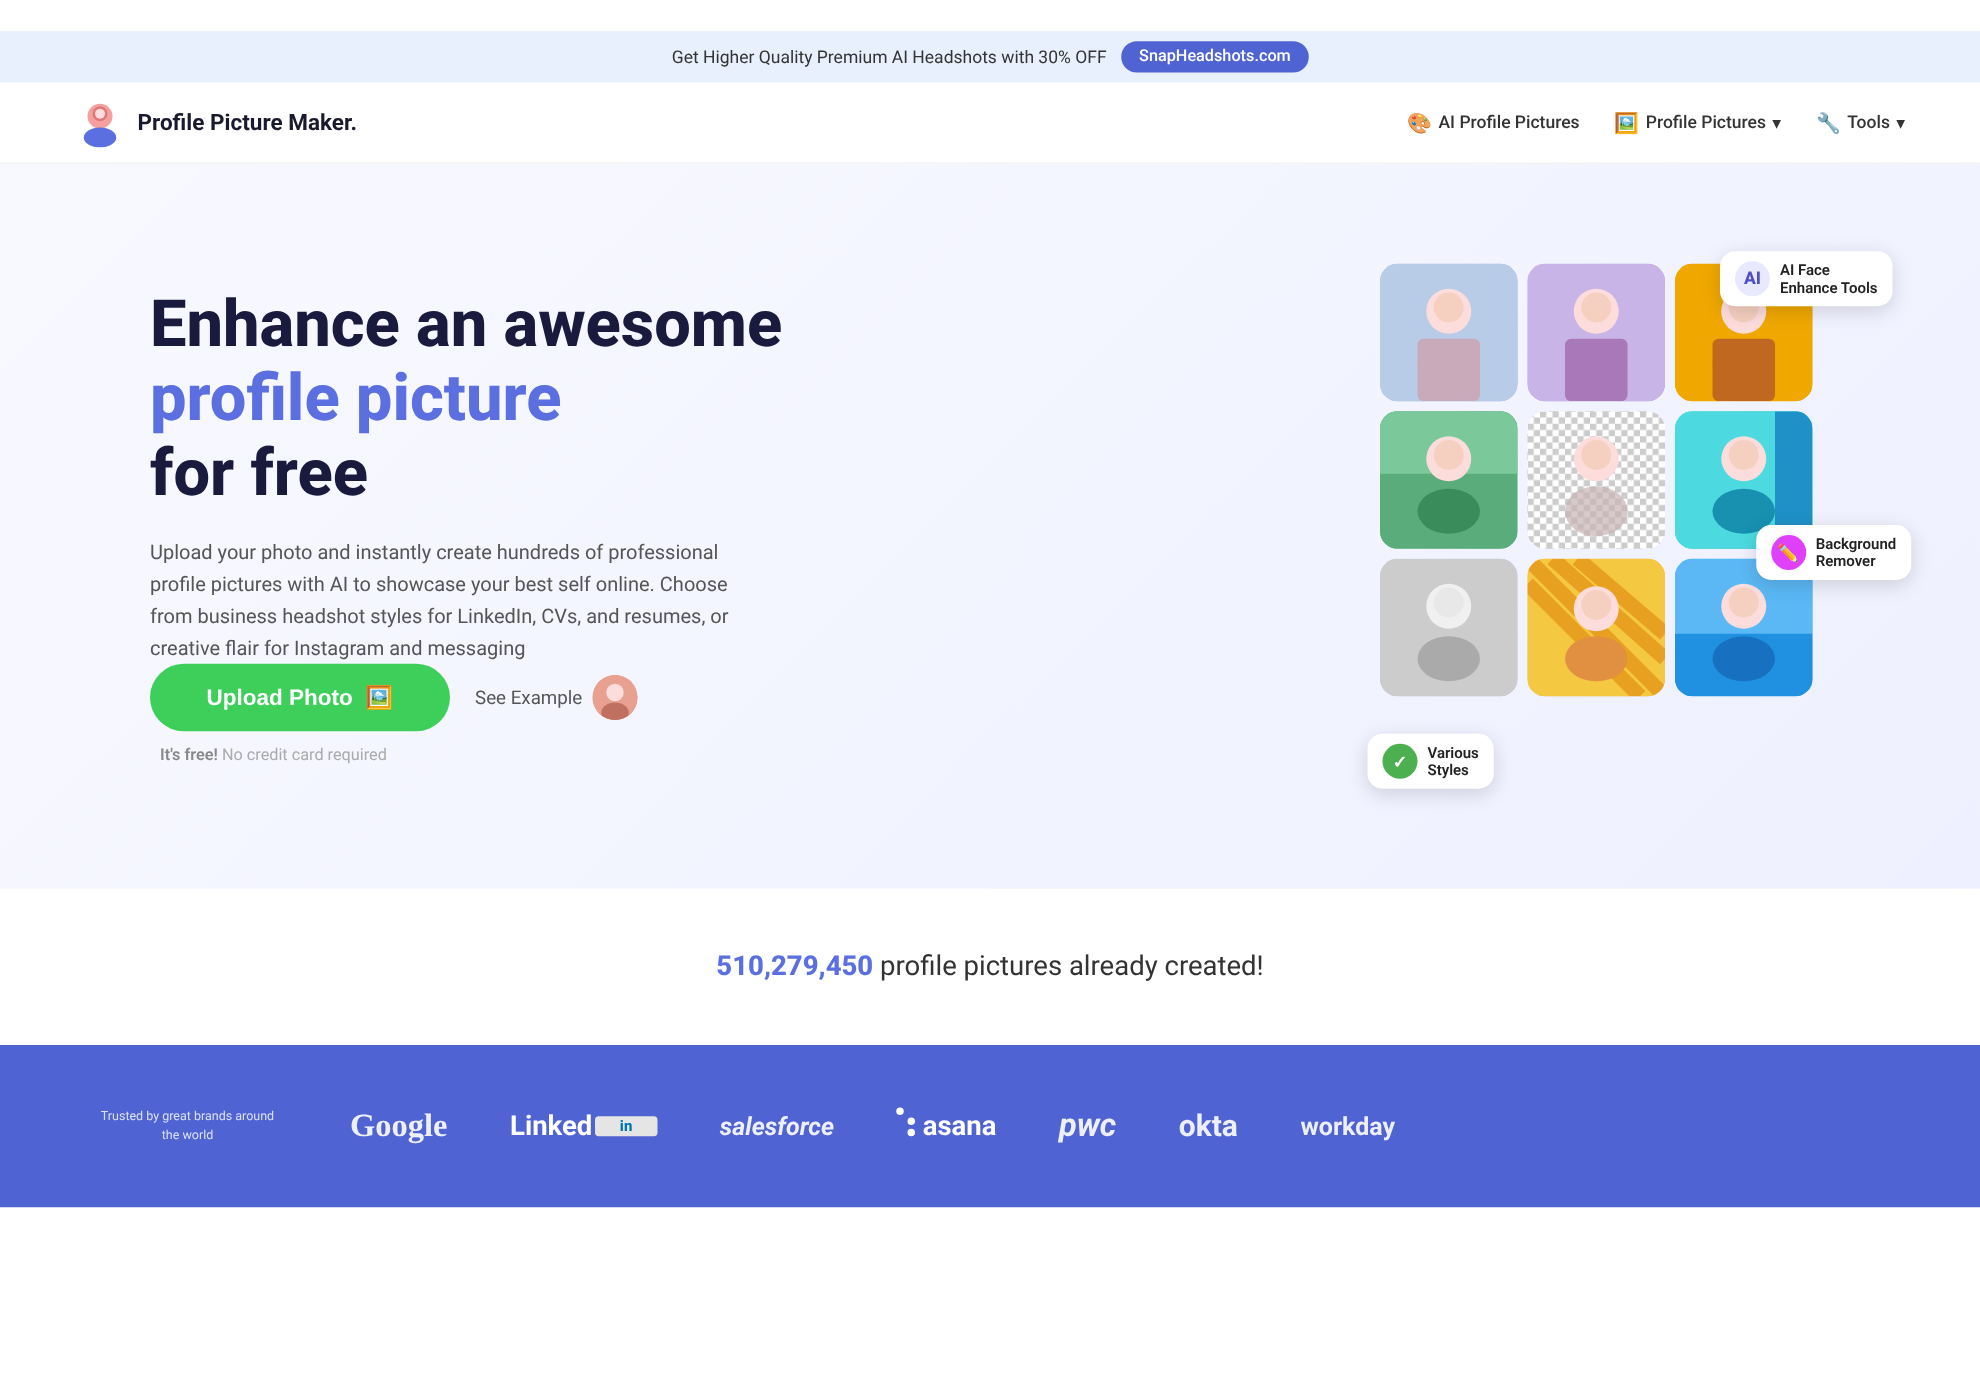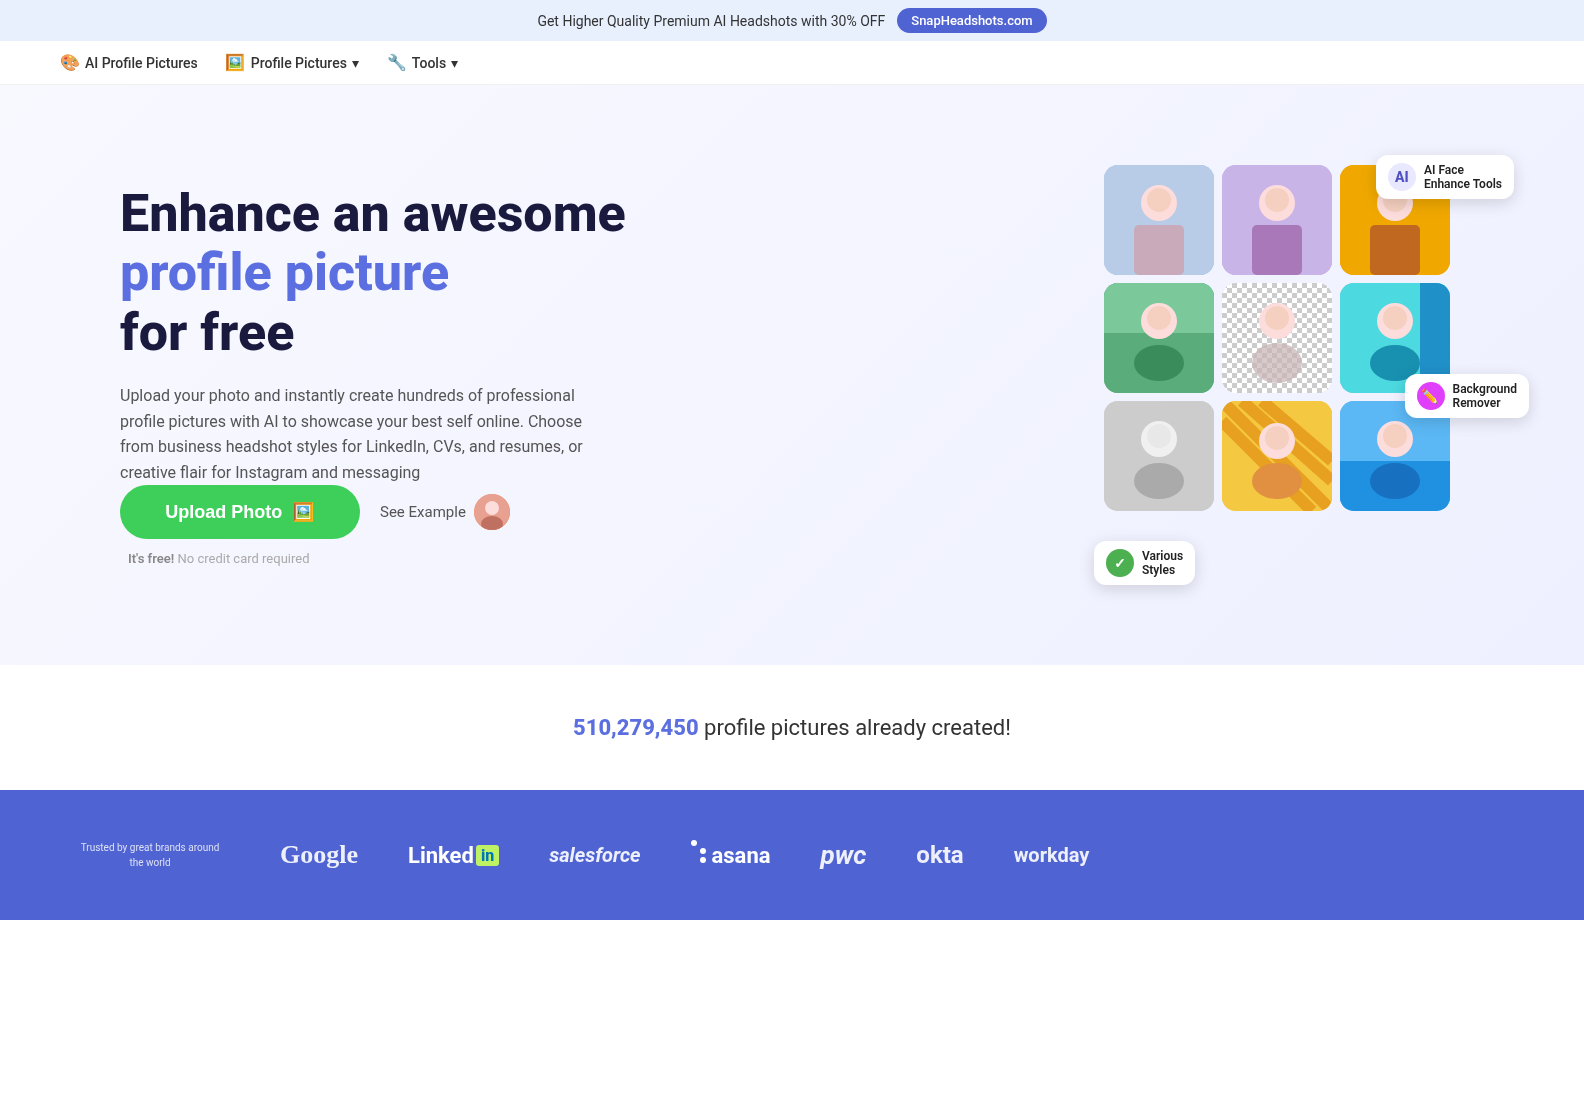--- a/index.html
+++ b/index.html
@@ -9,20 +9,21 @@
     .top-banner {
       background: #e8f0fe;
       text-align: center;
       padding: 8px 20px;
       font-size: 14px;
       color: #333;
       display: flex;
       align-items: center;
       justify-content: center;
       gap: 12px;
+      margin-top: 25px;
     }
     .top-banner a {
       background: #4f63d2;
       color: white;
       padding: 5px 14px;
       border-radius: 20px;
       text-decoration: none;
       font-size: 13px;
       font-weight: 500;
     }
@@ -248,25 +249,25 @@
     
     .linkedin-logo {
       display: flex;
       align-items: center;
       gap: 2px;
       color: white;
       font-size: 22px;
       font-weight: 700;
     }
     .linkedin-in-box {
-      background: #bef264;
+      background: #e5e5e5;
       color: #0077b5;
-      padding: 1px 5px;
+      padding: 1px 20px;
       border-radius: 3px;
-      font-size: 16px;
+      font-size: 12px;
       font-weight: 800;
     }
 
     
     .asana-logo {
       display: flex;
       align-items: center;
       gap: 6px;
       color: white;
       font-size: 22px;
@@ -286,20 +287,32 @@
   </style>
 </head>
 <body>
 
 <div class="top-banner">
   <span>Get Higher Quality Premium AI Headshots with 30% OFF</span>
   <a href="#">SnapHeadshots.com</a>
 </div>
 
 <header class="header">
+  <div class="logo-area">
+
+    <div class="logo-icon">
+      <svg width="40" height="40" viewBox="0 0 40 40">
+        <circle cx="20" cy="15" r="10" fill="#f4a0a0"></circle>
+        <circle cx="20" cy="13" r="6" fill="#e07878"></circle>
+        <ellipse cx="20" cy="32" rx="13" ry="8" fill="#5b6fe0"></ellipse>
+        <circle cx="20" cy="13" r="4" fill="#fddcdc"></circle>
+      </svg>
+    </div>
+    <span class="logo-text">Profile Picture Maker.</span>
+  </div>
   <nav class="nav">
     <div class="nav-item">
       <span class="icon-emoji">🎨</span>
       <span>AI Profile Pictures</span>
     </div>
     <div class="nav-item">
       <span class="icon-emoji">🖼️</span>
       <span>Profile Pictures</span>
       <span>▾</span>
     </div>

